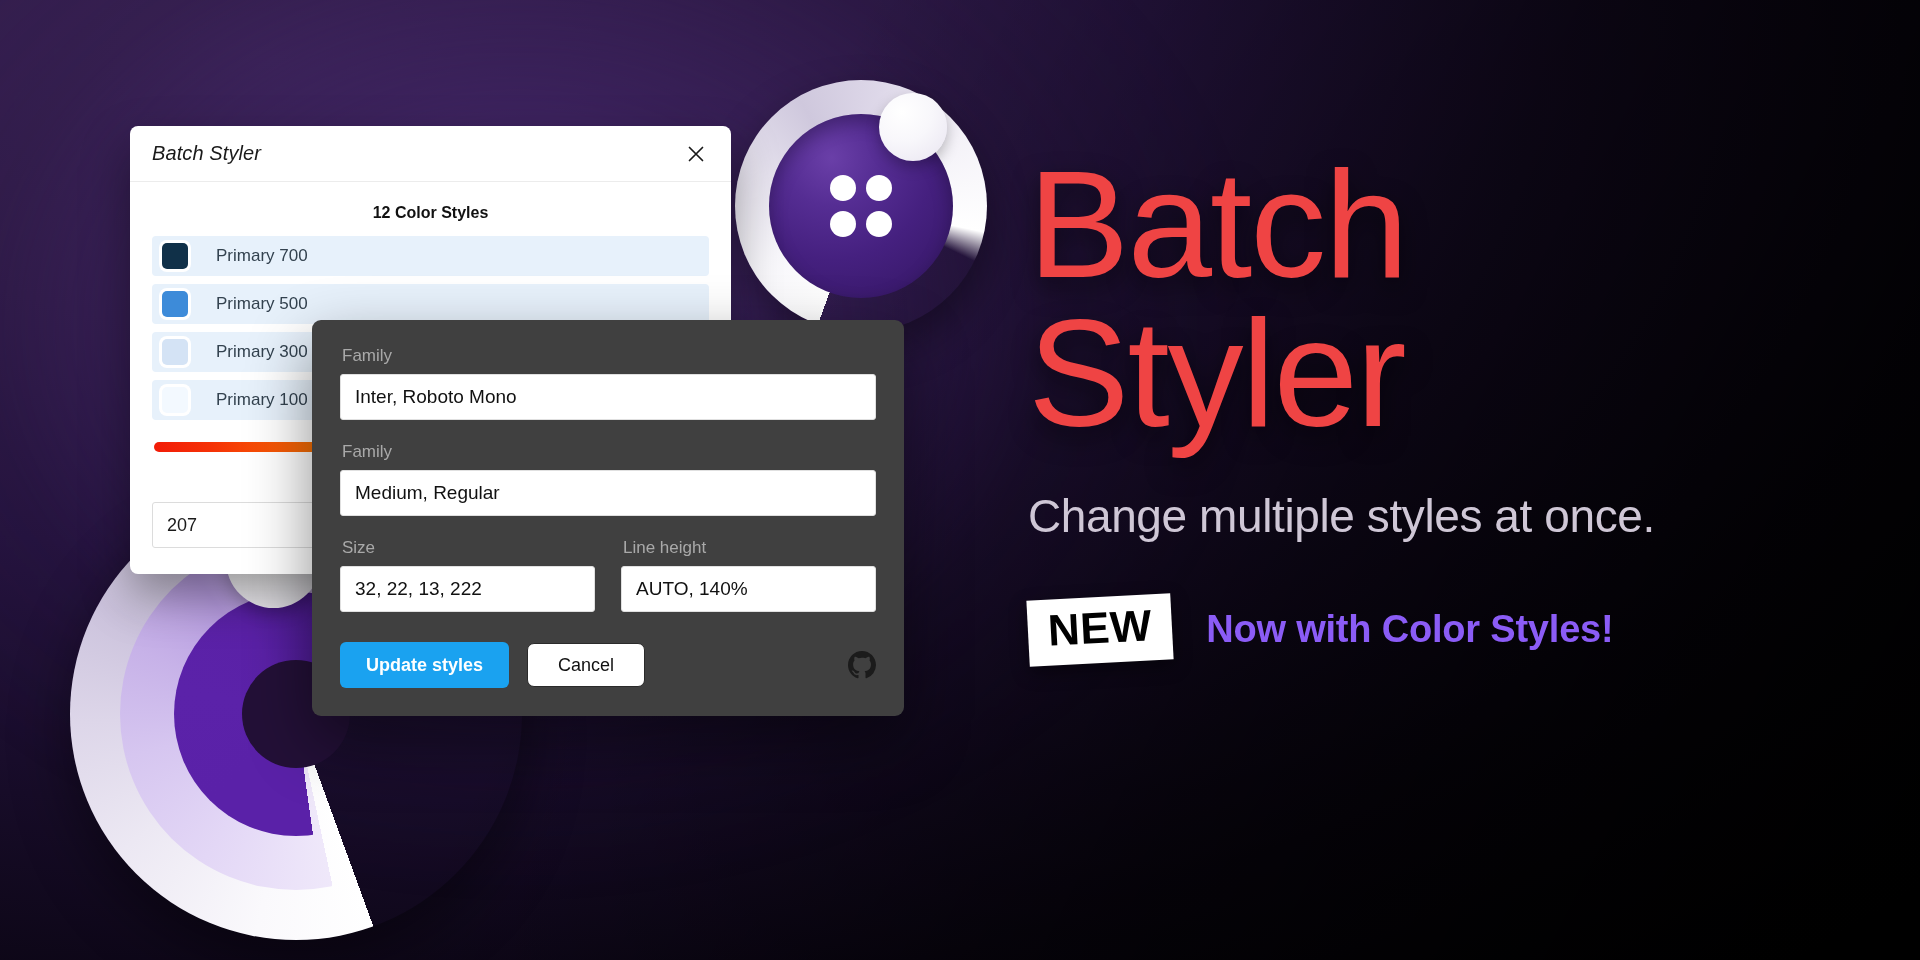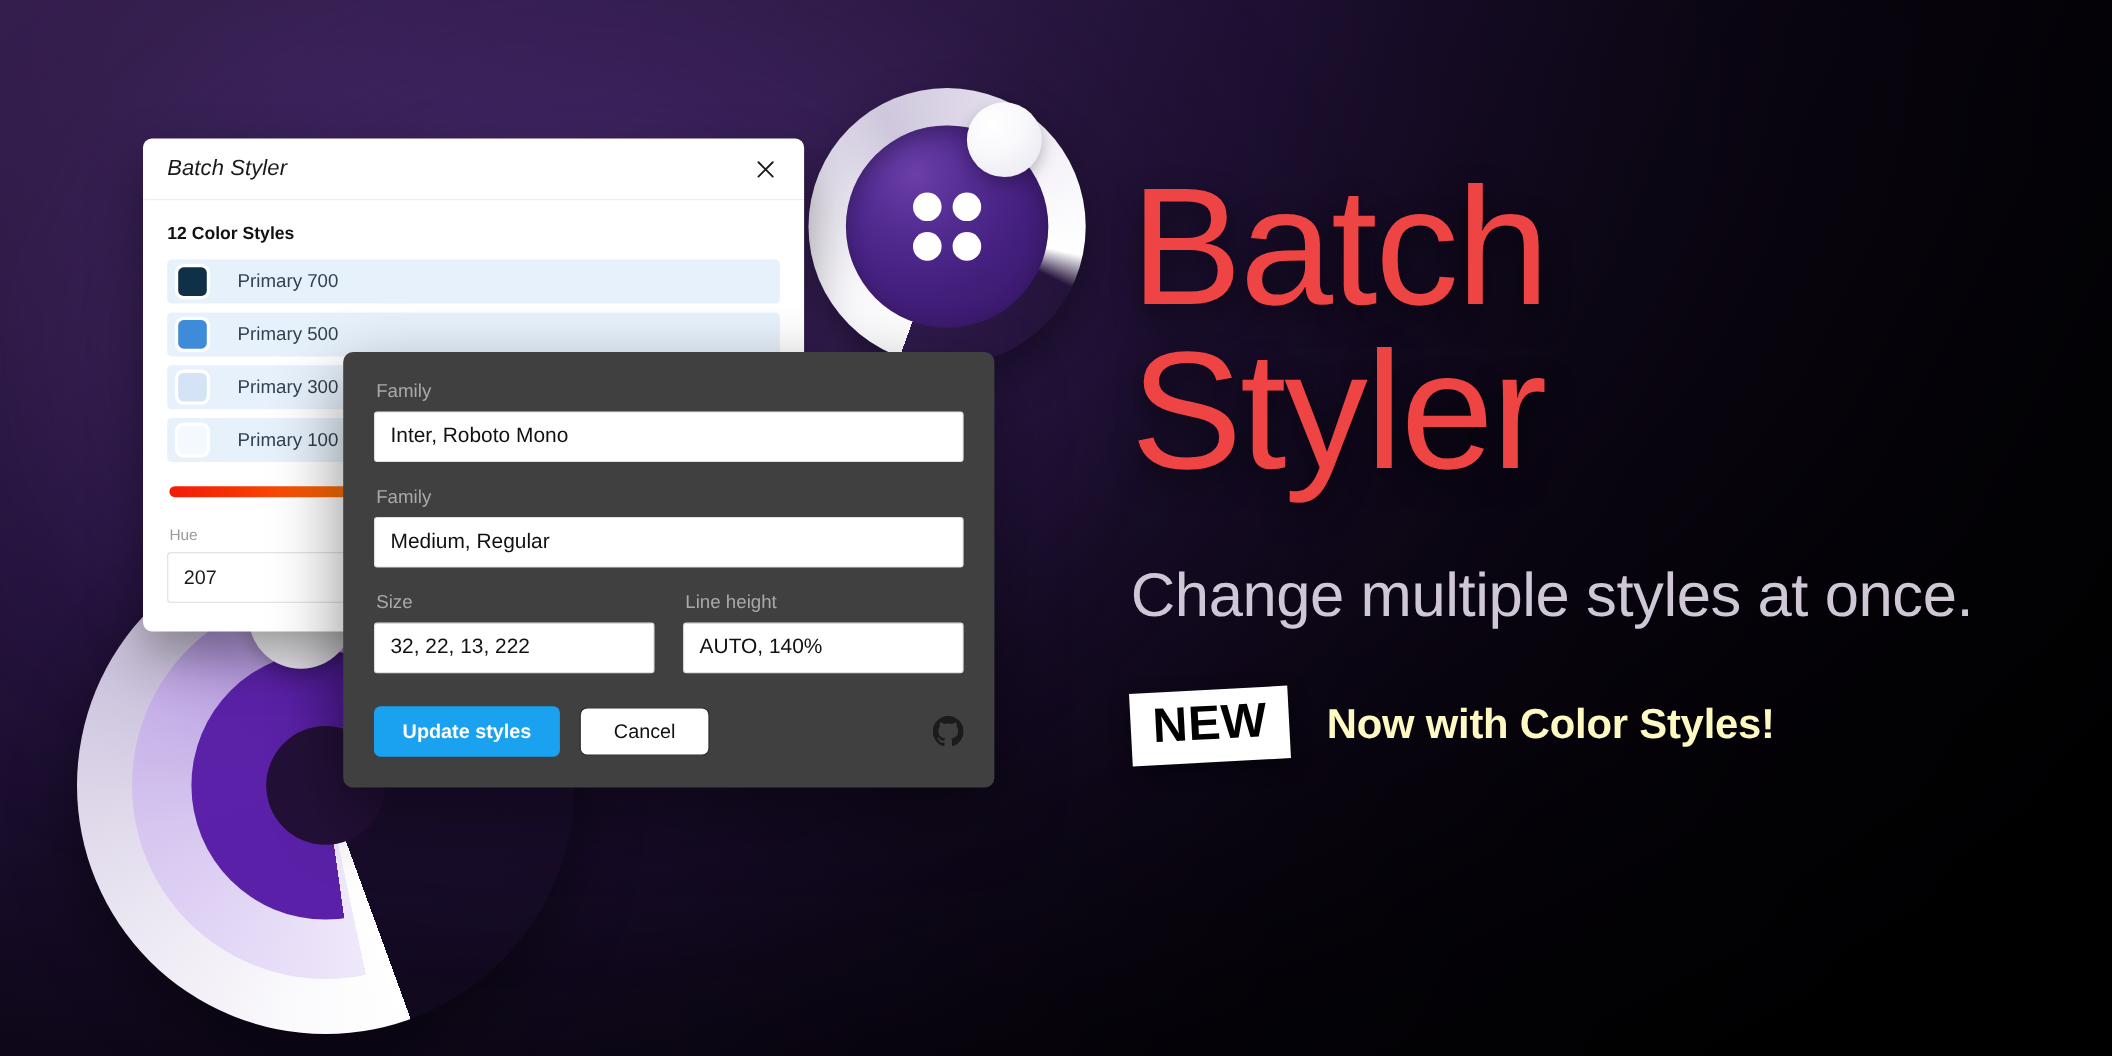--- a/index.html
+++ b/index.html
@@ -222,20 +222,21 @@
     width: 26px;
     height: 26px;
     display: flex;
     align-items: center;
     justify-content: center;
     cursor: pointer;
     color: #1a1a1a;
   }
   .pw-body {
     padding: 16px 22px 26px 22px;
+    text-align: center;
   }
   .section-title {
     font-size: 16px;
     font-weight: bold;
     color: #111111;
     margin: 6px 0 14px 0;
   }
   .style-row {
     display: flex;
     align-items: center;
@@ -370,22 +371,22 @@
   .hero-title {
     font-size: 152px;
     line-height: 0.98;
     font-weight: normal;
     color: #ef4444;
     letter-spacing: -2px;
     margin: 0;
     text-shadow: 0 10px 26px rgba(0,0,0,0.55);
   }
   .hero-sub {
-    margin: 60px 0 0 0;
-    font-size: 56px;
+    margin: 41px 0 0 0;
+    font-size: 46px;
     color: #cfc7d6;
     letter-spacing: -0.4px;
   }
   .hero-badge-row {
     display: flex;
     align-items: center;
     gap: 34px;
     margin-top: 54px;
   }
   .new-badge {
@@ -395,21 +396,21 @@
     font-weight: bold;
     letter-spacing: 0.5px;
     padding: 6px 20px 10px 20px;
     transform: rotate(-3deg);
     display: inline-block;
     box-shadow: 0 6px 18px rgba(0,0,0,0.45);
   }
   .badge-caption {
     font-size: 38px;
     font-weight: bold;
-    color: #fef9c3;
+    color: #8b5cf6;
     letter-spacing: -0.2px;
   }
 </style>
 </head>
 <body>
 
 <div id="stage">
 
   <div class="bg-base"></div>
   <div class="bg-glow"></div>

